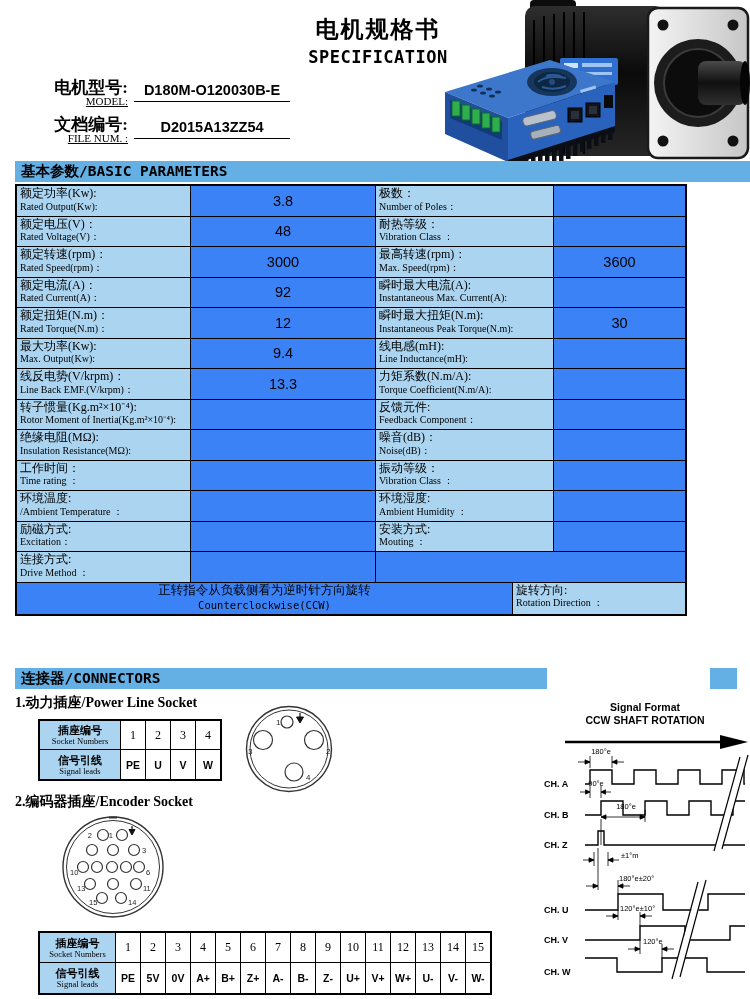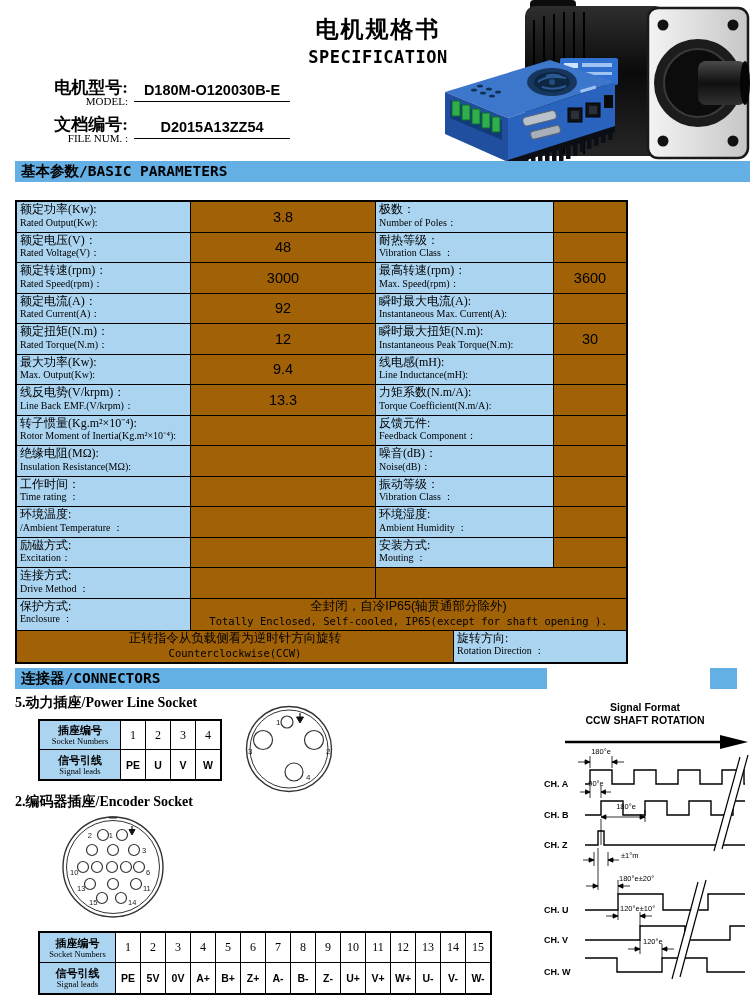--- a/index.html
+++ b/index.html
@@ -10,36 +10,36 @@
   
   .doc-title{position:absolute;left:288px;top:14px;width:180px;text-align:center;}
   .doc-title .t-cn{font-size:23px;font-weight:bold;letter-spacing:2px;
         font-family:"Liberation Sans",sans-serif;}
   .doc-title .t-en{font-size:17px;font-weight:bold;letter-spacing:.5px;margin-top:2px;
         font-family:"DejaVu Sans Mono","Liberation Sans",sans-serif;}
   .model-block{position:absolute;left:40px;top:80px;width:240px;}
   .m-row{position:relative;height:36px;}
   .m-lbl{position:absolute;left:0;top:0;width:88px;text-align:right;}
   .m-lbl .cn{font-size:17px;font-weight:600;line-height:15px;}
-  .m-lbl .en{font-size:11px;line-height:13px;}
+  .m-lbl .en{font-size:11px;line-height:13px;text-decoration:underline;}
   .m-val{position:absolute;left:94px;top:2px;width:156px;text-align:center;
         font-family:"Liberation Sans",sans-serif;font-size:14.5px;font-weight:600;
         border-bottom:1.5px solid #000;padding-bottom:3px;}
 
   
   .bar{position:absolute;left:15px;height:21px;display:flex;align-items:center;
        padding-left:6px;box-sizing:border-box;font-weight:bold;font-size:14.5px;
        font-family:"DejaVu Sans Mono","Liberation Sans",sans-serif;}
   .bar1{top:161px;width:735px;}
   .bar2{top:668px;width:722px;}
   .notch{position:absolute;left:532px;top:0;width:163px;height:21px;}
 
   
-  .ptable{position:absolute;left:15px;top:184px;width:613px;border:2px solid #000;
-          box-sizing:border-box;background:#a16207;margin-top:16px;}
+  .ptable{position:absolute;left:15px;top:184px;width:672px;border:2px solid #000;
+          box-sizing:border-box;background:#3b82f6;}
   .trow{display:flex;height:29.5px;border-top:1px solid #000;}
   .trow:first-child{border-top:none;}
   .trow2{height:31px;}
   .c{box-sizing:border-box;border-left:1px solid #000;overflow:hidden;}
   .c:first-child{border-left:none;}
   .lbl{padding:1px 3px 0 3px;}
   .lbl .cn{font-size:12px;line-height:13.5px;font-weight:500;}
   .lbl .en{font-size:10px;line-height:12px;}
   .w1{width:173px;}.w2{width:185px;}.w3{width:178px;}.w4{flex:1;}
   .wspan{flex:1;}
@@ -366,48 +366,38 @@
       </div>
     <div class="trow">
         <div class="c lbl w1" style="background:#ABD4F1">
           <div class="cn">连接方式:</div>
           <div class="en">Drive Method ：</div>
         </div>
         <div class="c val w2"></div>
         <div class="c val w4"></div>
       </div>
     <div class="trow trow2">
-      <div class="c lbl w1" style="background:#ABD4F1">
-          <div class="cn">保护方式:</div>
-          <div class="en">Enclosure ：</div>
-        </div>
-      <div class="c val val2 wspan">
-        <div class="v-cn">全封闭，自冷IP65(轴贯通部分除外)</div>
-        <div class="v-en">Totally Enclosed, Self-cooled, IP65(except for shaft opening ).</div>
-      </div>
-    </div>
-    <div class="trow trow2">
       <div class="c val val2 wspan">
         <div class="v-cn">正转指令从负载侧看为逆时针方向旋转</div>
         <div class="v-en">Counterclockwise(CCW)</div>
       </div>
       <div class="c lbl w1" style="background:#ABD4F1">
           <div class="cn">旋转方向:</div>
           <div class="en">Rotation Direction ：</div>
         </div>
     </div>
   </div>
 
 
   <div class="bar bar2" style="background:#64AFE4;">
     <span>连接器/CONNECTORS</span>
     <div class="notch" style="background:#ffffff;"></div>
   </div>
 
-  <div class="sub-title st1">5.动力插座/Power Line Socket</div>
+  <div class="sub-title st1">1.动力插座/Power Line Socket</div>
 
   <div class="ctable pwr-table">
     <div class="crow">
       <div class="cc hc" style="background:#ABD4F1">
         <div class="hcn">插座编号</div>
         <div class="hen">Socket Numbers</div>
       </div>
       <div class="cc dc num">1</div>
       <div class="cc dc num">2</div>
       <div class="cc dc num">3</div>

